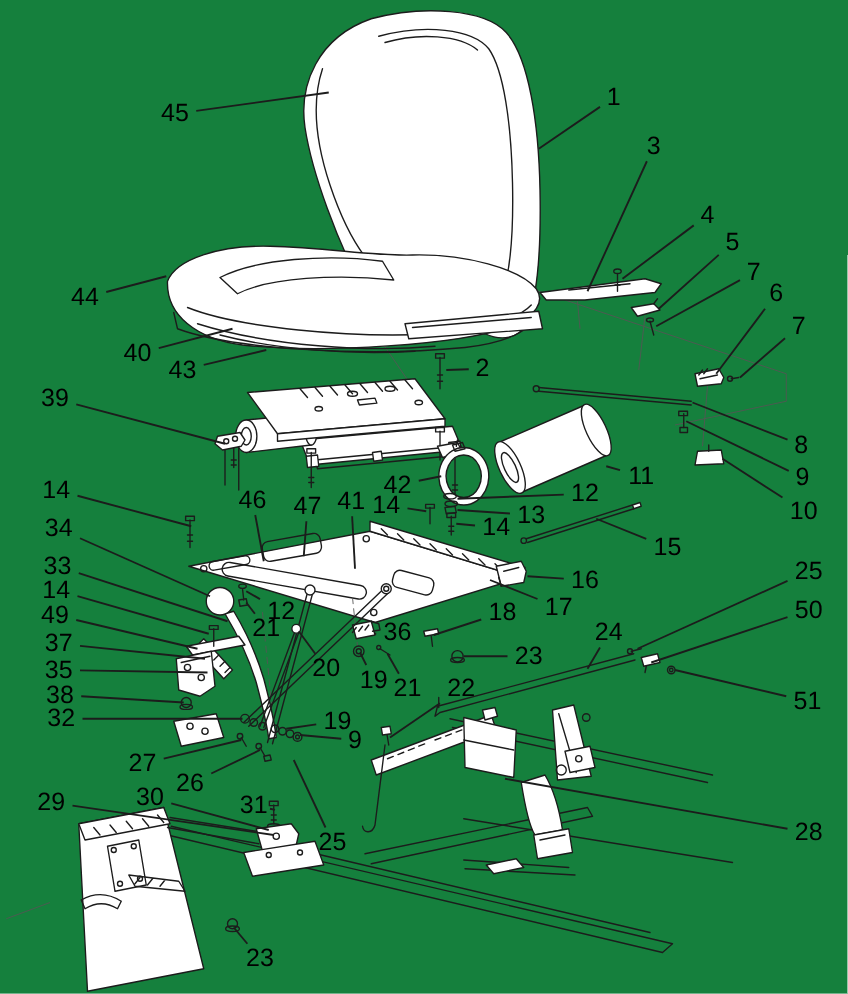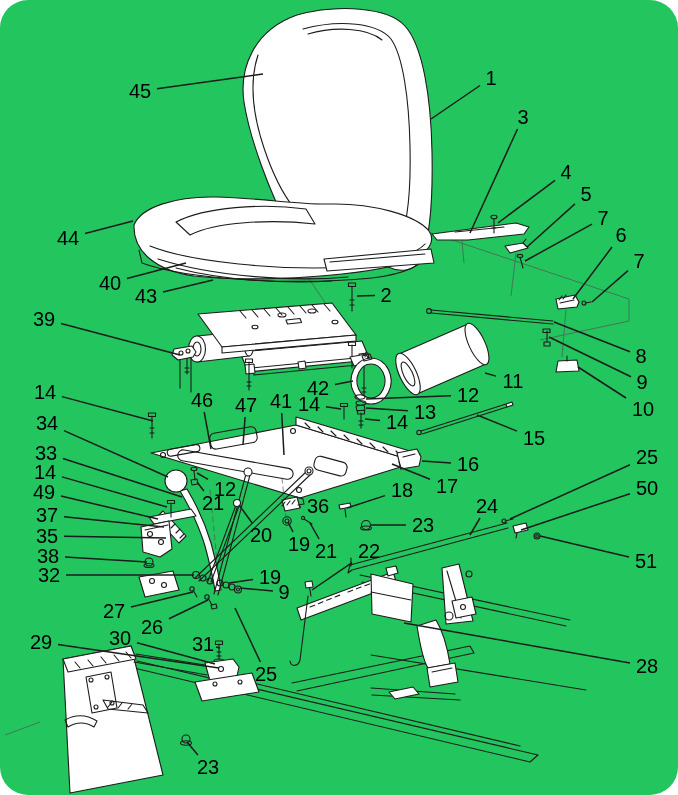--- a/index.html
+++ b/index.html
@@ -1,17 +1,17 @@
 <!DOCTYPE html>
 <html><head>
 <meta charset="utf-8">
 <style>
   html,body{margin:0;padding:0;background:#fff;}
-  .page{position:relative;width:678px;height:795px;background:#22c55e;overflow:hidden;
-        font-family:"Liberation Sans", sans-serif;border-radius:28px;}
+  .page{position:relative;width:678px;height:795px;background:#15803d;overflow:hidden;
+        font-family:"Liberation Sans", sans-serif;}
   svg{display:block}
   .ln{fill:none;stroke:#1c1c1c;stroke-width:1.1;stroke-linejoin:round;stroke-linecap:round;}
   .fw{fill:#ffffff;stroke:#1c1c1c;stroke-width:1.1;stroke-linejoin:round;}
   .thin{fill:none;stroke:#555;stroke-width:0.7;}
   .dash{stroke-dasharray:5 4;}
   .callout-text{font-family:"Liberation Sans", sans-serif;}
 </style>
 </head>
 <body>
 

